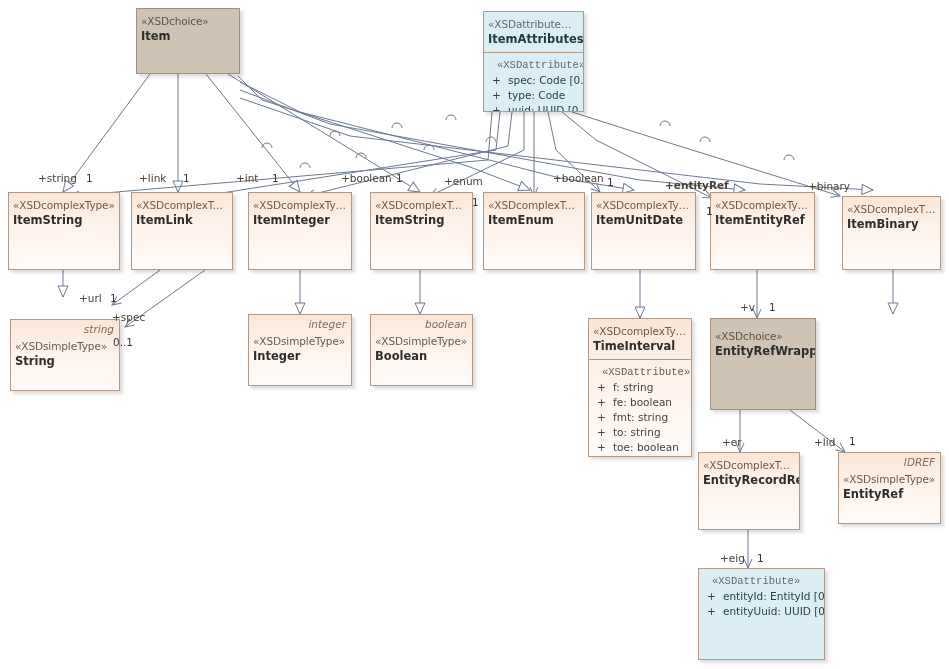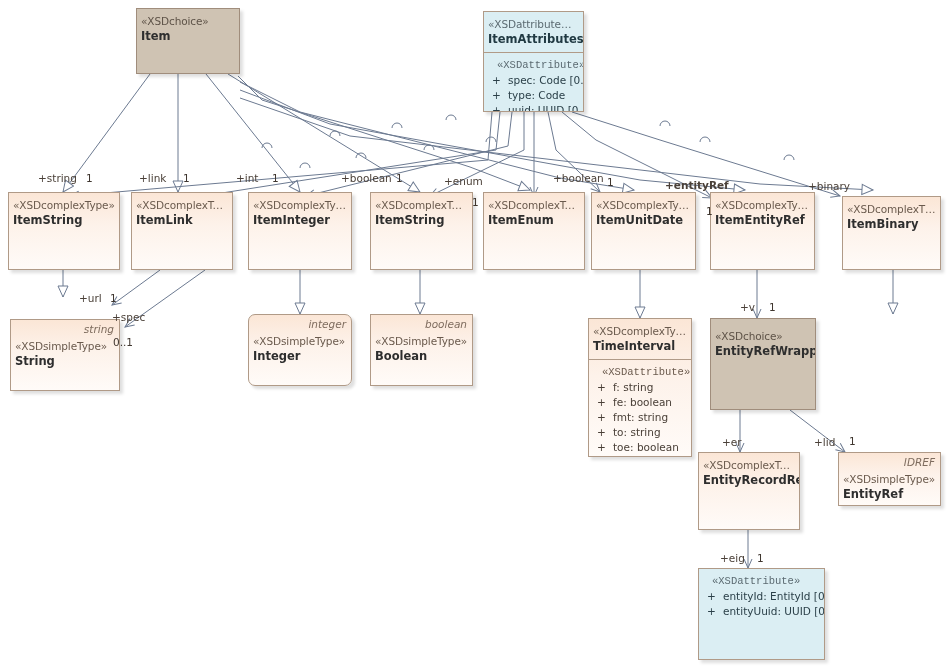--- a/index.html
+++ b/index.html
@@ -267,21 +267,21 @@
   </div>
 
   <div class="node peach" style="left:10px; top:319px; width:110px; height:72px;">
     <div class="hdr">
       <div class="basetype">string</div>
       <div class="stereo" style="margin-top:14px;">«XSDsimpleType»</div>
       <div class="cname">String</div>
     </div>
   </div>
 
-  <div class="node peach" style="left:248px; top:314px; width:104px; height:72px;border-radius:7px;">
+  <div class="node peach" style="left:248px; top:314px; width:104px; height:72px;">
     <div class="hdr">
       <div class="basetype">integer</div>
       <div class="stereo" style="margin-top:14px;">«XSDsimpleType»</div>
       <div class="cname">Integer</div>
     </div>
   </div>
 
   <div class="node peach" style="left:370px; top:314px; width:103px; height:72px;">
     <div class="hdr">
       <div class="basetype">boolean</div>
@@ -328,21 +328,21 @@
   </div>
 
 
   <div class="node peach" style="left:698px; top:452px; width:102px; height:78px;">
     <div class="hdr">
       <div class="stereo">«XSDcomplexType»</div>
       <div class="cname">EntityRecordRef</div>
     </div>
   </div>
 
-  <div class="node peach" style="left:838px; top:452px; width:103px; height:54px;">
+  <div class="node peach" style="left:838px; top:452px; width:103px; height:72px;">
     <div class="hdr">
       <div class="basetype">IDREF</div>
       <div class="stereo" style="margin-top:14px;">«XSDsimpleType»</div>
       <div class="cname">EntityRef</div>
     </div>
   </div>
 
   <div class="node blue compart" style="left:698px; top:568px; width:127px; height:92px;">
     <div class="attrs">
       <div class="asection">«XSDattribute»</div>

